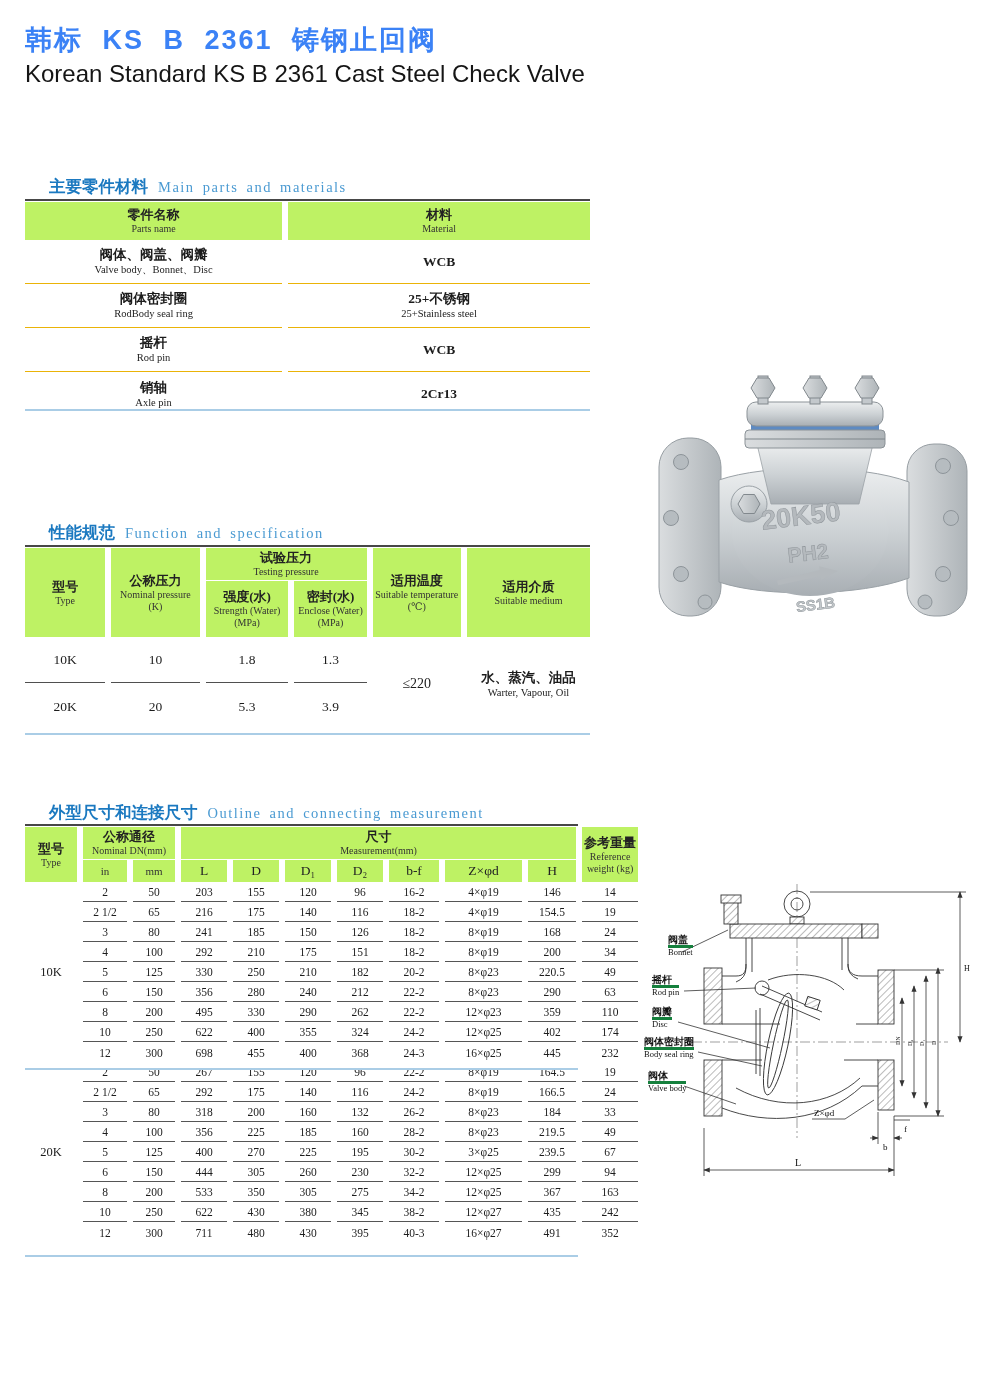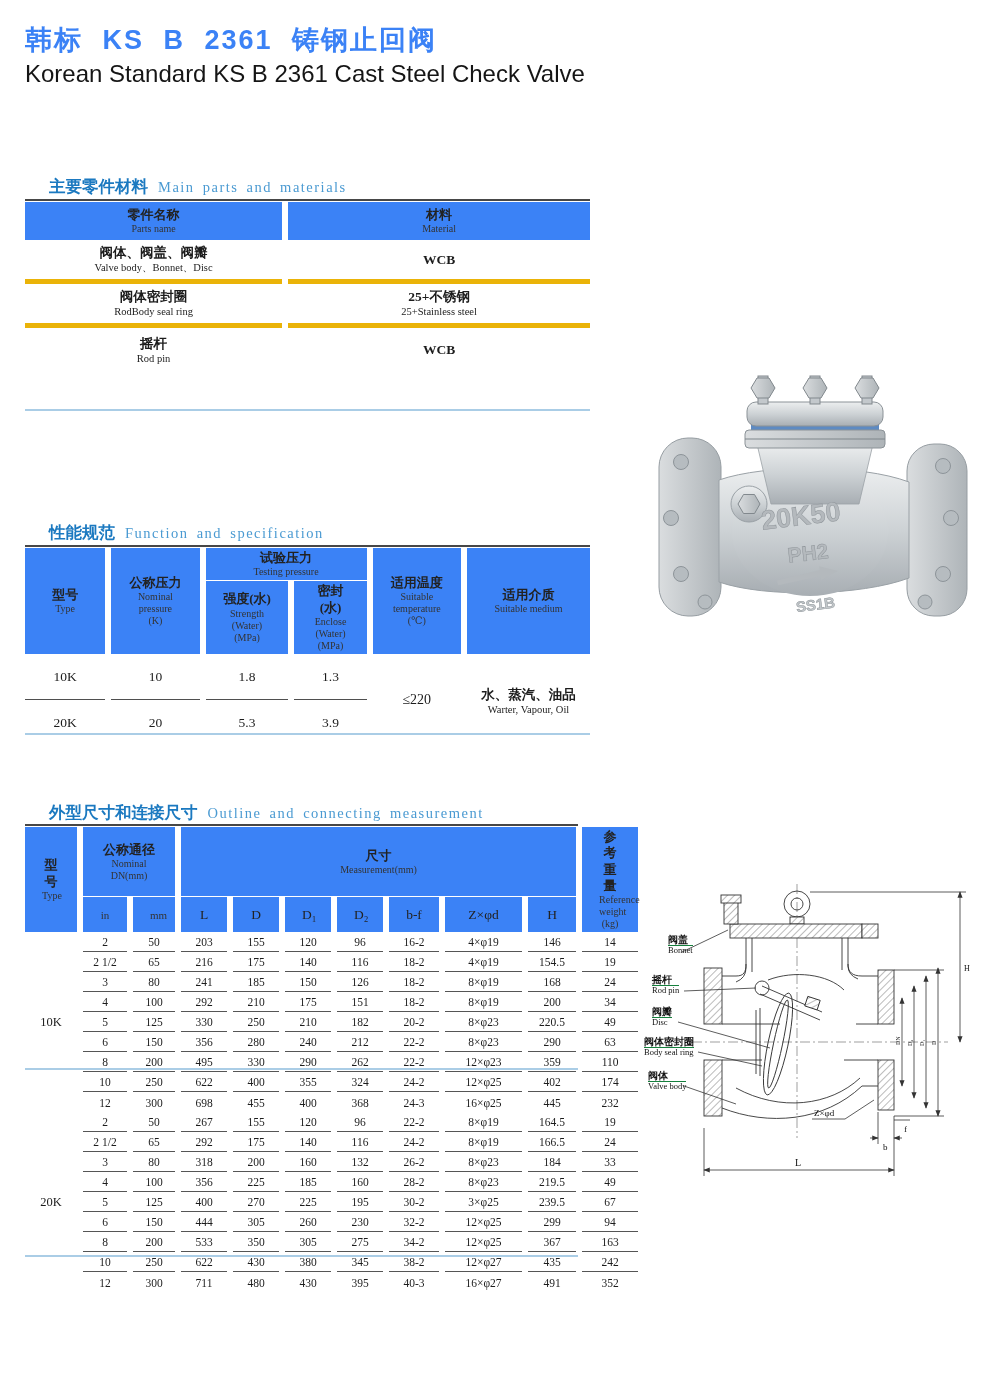--- a/index.html
+++ b/index.html
@@ -16,29 +16,29 @@
   .h-en { font-size:14.5px; color:#4a9ad2; letter-spacing:1.5px; word-spacing:3px; }
   #sec1-heading { top:176px; } #sec2-heading { top:522px; } #sec3-heading { top:802px; }
 
   .tbl-wrap { position:absolute; left:25px; border-top:2px solid #474747; border-bottom:2px solid #aacde6; }
   #materials-wrap { top:199px; width:565px; height:212px; }
   #spec-wrap { top:545px; width:565px; height:190px; }
   #dim-wrap { top:824px; width:553px; height:433px; }
 
   table { border-collapse:separate; border-spacing:6px 1px; table-layout:fixed;
     margin-left:-6px; width:calc(100% + 12px); }
-  th { background:#3b82f6; font-weight:normal; text-align:center; vertical-align:middle; padding:2px 17px;margin-left:12px; }
+  th { background:#bef264; font-weight:normal; text-align:center; vertical-align:middle; padding:2px 1px;margin-left:12px; }
   td { text-align:center; vertical-align:middle; }
   .th-zh { font-size:13px; font-weight:bold; color:#222; line-height:1.25; }
   .th-en { font-size:10px; color:#333; line-height:1.2; }
   .th-sym { font-size:13.5px; color:#222; }
 
   
   #materials-table th { height:38px; }
-  #materials-table td { height:43px; border-bottom:5px solid #eab308; padding:3px 0; }
+  #materials-table td { height:43px; border-bottom:1px solid #eab308; padding:3px 0; }
   #materials-table tr:last-child td { border-bottom:none; }
   .cell-zh { font-size:13.5px; font-weight:bold; line-height:1.25; }
   .cell-en { font-size:10.5px; color:#222; line-height:1.2; }
   .mat-main { font-size:13.5px; font-weight:bold; line-height:1.25; }
 
   
   #spec-table .r1 th { height:32px; }
   #spec-table .r2 th { height:56px; }
   #spec-table td { height:45px; font-size:13.5px; }
   #spec-table td.u { border-bottom:1px solid #4f4f4f; }
@@ -52,21 +52,21 @@
   #dim-table td { height:19px; font-size:11.5px; border-bottom:1px solid #555; padding:0; }
   #dim-table td.last { border-bottom:none;margin-top:40px; }
   #dim-table td.type-cell { border-bottom:none; font-size:12.5px; }
   .group-line { position:absolute; left:0; right:0; top:242px; height:2px; background:#aacde6; }
 
   
   .photo-box { position:absolute; left:645px; top:352px; width:337px; height:278px; }
   .drawing-box { position:absolute; left:640px; top:876px; width:342px; height:334px; }
   .dlab { position:absolute; line-height:1.1; }
   .dlab .dz { font-size:10px; font-weight:bold; color:#111; }
-  .dlab .de { font-size:8.5px; color:#111; border-top:1px solid #15803d; }
+  .dlab .de { font-size:8.5px; color:#111; border-top:3px solid #15803d; }
   #dlab-0 { left:28px; top:58px; } #dlab-1 { left:12px; top:98px; } #dlab-2 { left:12px; top:130px; }
   #dlab-3 { left:4px;  top:160px; } #dlab-4 { left:8px; top:194px; }
 </style>
 </head>
 <body>
 
 <div class="page-title-zh">韩标 KS B 2361 铸钢止回阀</div>
 <div class="page-title-en">Korean Standard KS B 2361 Cast Steel Check Valve</div>
 
 <div class="sec-heading" id="sec1-heading">
@@ -110,20 +110,29 @@
             <div class="cell-en">25+Stainless steel</div>
           </td>
         </tr>
         <tr>
           <td>
             <div class="cell-zh">摇杆</div>
             <div class="cell-en">Rod pin</div>
           </td>
           <td>
             <div class="mat-main">WCB</div>
+          </td>
+        </tr>
+        <tr>
+          <td>
+            <div class="cell-zh">销轴</div>
+            <div class="cell-en">Axle pin</div>
+          </td>
+          <td>
+            <div class="mat-main">2Cr13</div>
           </td>
         </tr>
       </tbody>
   </table>
 </div>
 
 <div class="photo-box">
   <svg viewBox="0 0 337 278" width="337" height="278">
     <defs>
       <linearGradient id="g1" x1="0" y1="0" x2="0" y2="1">

